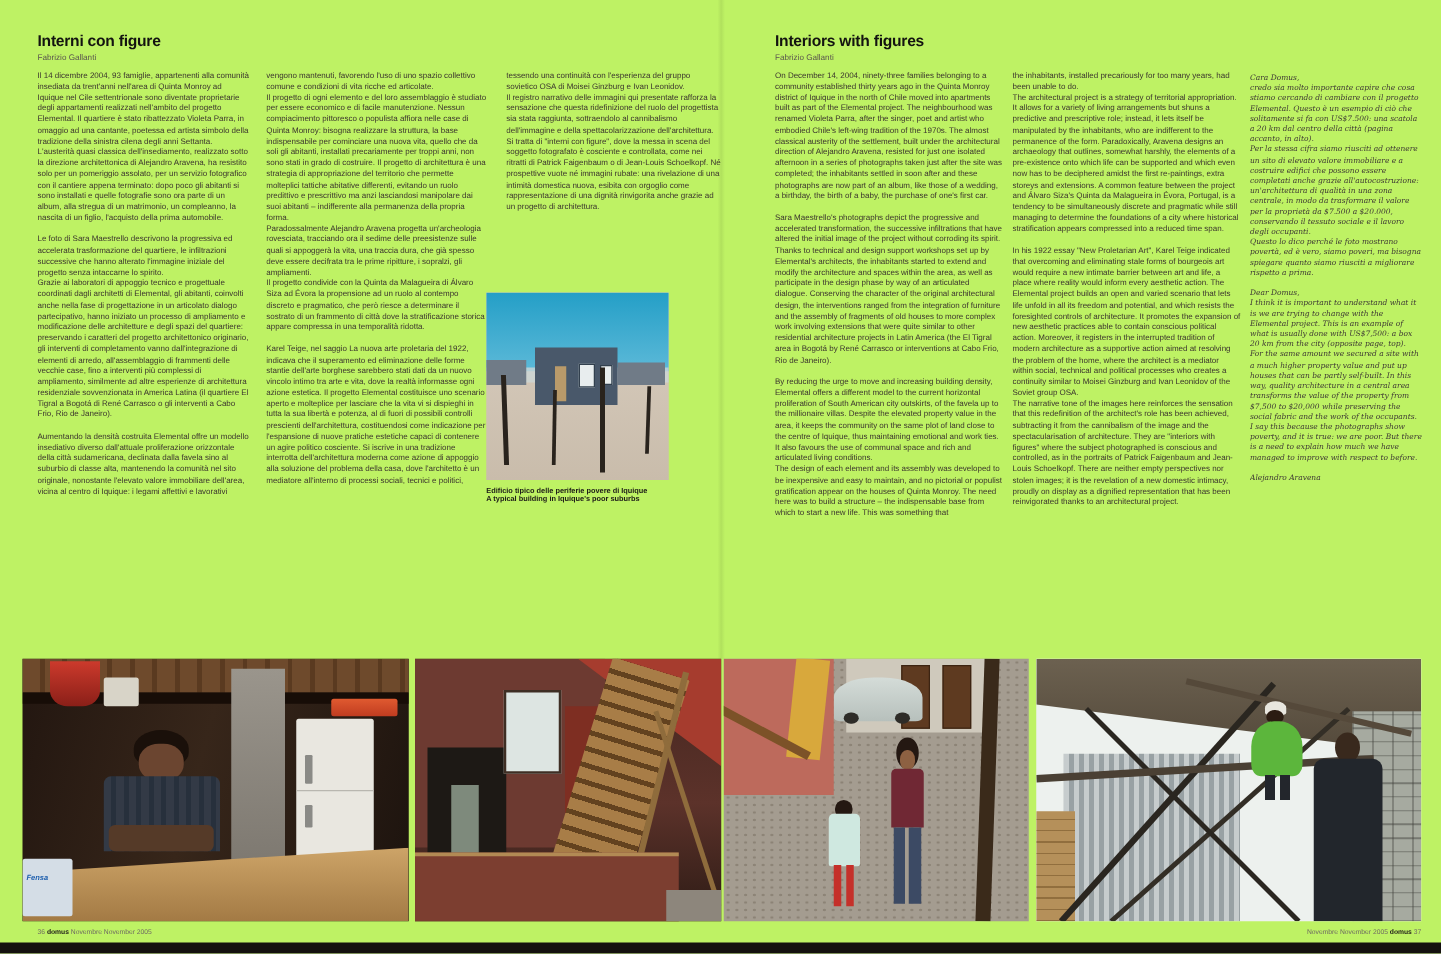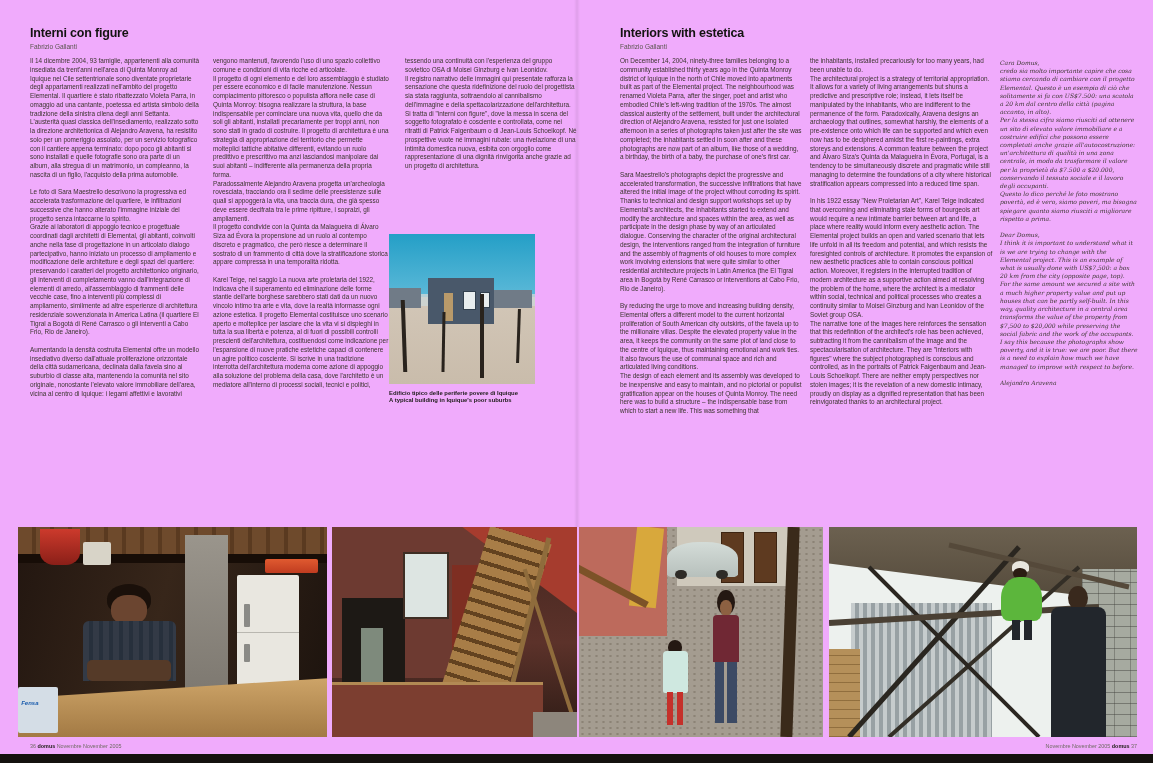--- a/index.html
+++ b/index.html
@@ -1,16 +1,16 @@
 <!DOCTYPE html>
 <html><head>
 <meta charset="utf-8">
 <style>
   html,body{margin:0;padding:0;background:#e8e6e2;}
-  #spread{position:relative;width:1153px;height:763px;background:#f0abfc;overflow:hidden;
+  #spread{position:relative;width:1153px;height:763px;background:#bef264;overflow:hidden;
           font-family:"Liberation Sans",sans-serif;color:#36302a;}
   .abs{position:absolute;}
   .title{font-weight:bold;font-size:12.5px;line-height:13px;letter-spacing:-0.2px;color:#131310;}
   .author{font-size:6.5px;color:#5a554e;}
   .col{font-size:6.4px;line-height:8.75px;white-space:pre-line;overflow:hidden;color:#3a342d;}
   .letter{font-family:"DejaVu Serif",serif;font-style:italic;font-size:6px;line-height:8.2px;
           white-space:pre-line;overflow:hidden;color:#3d3833;}
   .caption{font-weight:bold;font-size:5.9px;line-height:7.3px;color:#1d1b18;white-space:pre-line;}
   .footer{font-size:5.4px;color:#6f6a62;}
   .footer b{color:#23201c;}
@@ -120,21 +120,21 @@
       <div class="abs pa-win" style="left:78%;top:32%;width:12%;height:30%;"></div>
     </div>
     <div class="abs pa-post" style="left:9%;top:44%;width:4px;height:48%;transform:rotate(-2deg);"></div>
     <div class="abs pa-post" style="left:36%;top:52%;width:3px;height:40%;transform:rotate(1deg);"></div>
     <div class="abs pa-post" style="left:62%;top:40%;width:4px;height:56%;"></div>
     <div class="abs pa-post" style="left:88%;top:50%;width:3px;height:36%;transform:rotate(2deg);"></div>
   </div>
   <div class="abs caption" style="left:389px;top:390px;width:180px;">Edificio tipico delle periferie povere di Iquique
 A typical building in Iquique's poor suburbs</div>
 
-  <div class="abs title" style="left:620px;top:27px;width:280px;">Interiors with estetica</div>
+  <div class="abs title" style="left:620px;top:27px;width:280px;">Interiors with figures</div>
   <div class="abs author" style="left:620px;top:43px;width:200px;">Fabrizio Gallanti</div>
 
   <div class="abs col" style="left:620px;top:57px;width:183px;height:476px;">On December 14, 2004, ninety-three families belonging to a community established thirty years ago in the Quinta Monroy district of Iquique in the north of Chile moved into apartments built as part of the Elemental project. The neighbourhood was renamed Violeta Parra, after the singer, poet and artist who embodied Chile's left-wing tradition of the 1970s. The almost classical austerity of the settlement, built under the architectural direction of Alejandro Aravena, resisted for just one isolated afternoon in a series of photographs taken just after the site was completed; the inhabitants settled in soon after and these photographs are now part of an album, like those of a wedding, a birthday, the birth of a baby, the purchase of one's first car.
 
 Sara Maestrello's photographs depict the progressive and accelerated transformation, the successive infiltrations that have altered the initial image of the project without corroding its spirit. Thanks to technical and design support workshops set up by Elemental's architects, the inhabitants started to extend and modify the architecture and spaces within the area, as well as participate in the design phase by way of an articulated dialogue. Conserving the character of the original architectural design, the interventions ranged from the integration of furniture and the assembly of fragments of old houses to more complex work involving extensions that were quite similar to other residential architecture projects in Latin America (the El Tigral area in Bogotá by René Carrasco or interventions at Cabo Frio, Rio de Janeiro).
 
 By reducing the urge to move and increasing building density, Elemental offers a different model to the current horizontal proliferation of South American city outskirts, of the favela up to the millionaire villas. Despite the elevated property value in the area, it keeps the community on the same plot of land close to the centre of Iquique, thus maintaining emotional and work ties. It also favours the use of communal space and rich and articulated living conditions.
 The design of each element and its assembly was developed to be inexpensive and easy to maintain, and no pictorial or populist gratification appear on the houses of Quinta Monroy. The need here was to build a structure – the indispensable base from which to start a new life. This was something that</div>
   <div class="abs col" style="left:810px;top:57px;width:183px;height:476px;">the inhabitants, installed precariously for too many years, had been unable to do.
 The architectural project is a strategy of territorial appropriation. It allows for a variety of living arrangements but shuns a predictive and prescriptive role; instead, it lets itself be manipulated by the inhabitants, who are indifferent to the permanence of the form. Paradoxically, Aravena designs an archaeology that outlines, somewhat harshly, the elements of a pre-existence onto which life can be supported and which even now has to be deciphered amidst the first re-paintings, extra storeys and extensions. A common feature between the project and Álvaro Siza's Quinta da Malagueira in Évora, Portugal, is a tendency to be simultaneously discrete and pragmatic while still managing to determine the foundations of a city where historical stratification appears compressed into a reduced time span.

